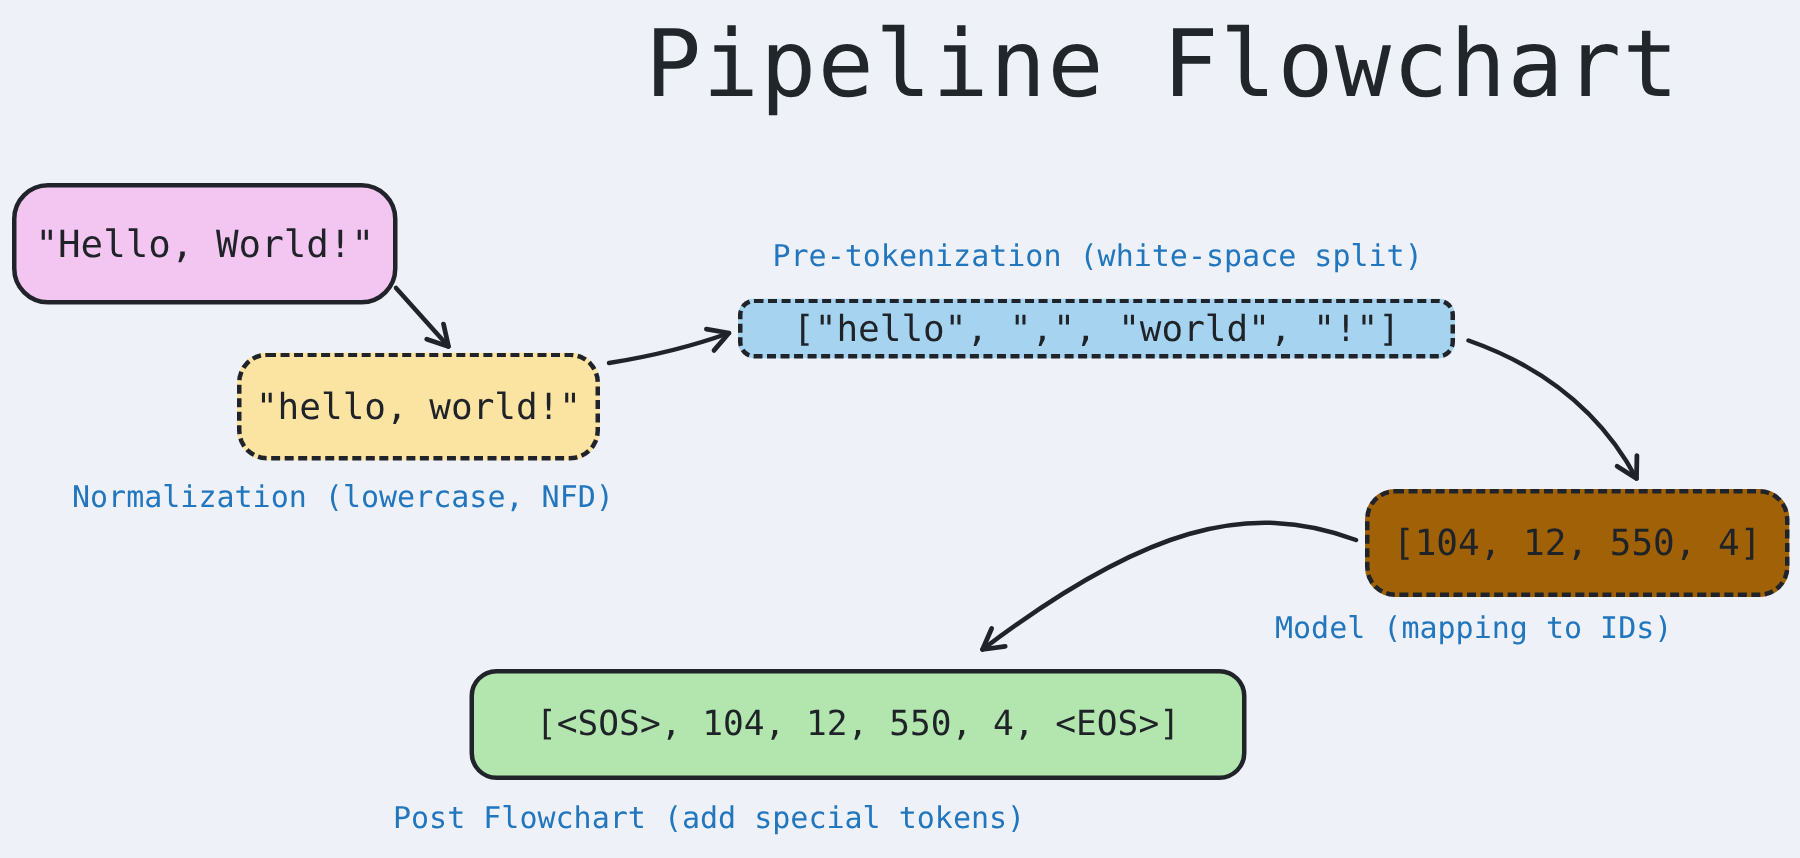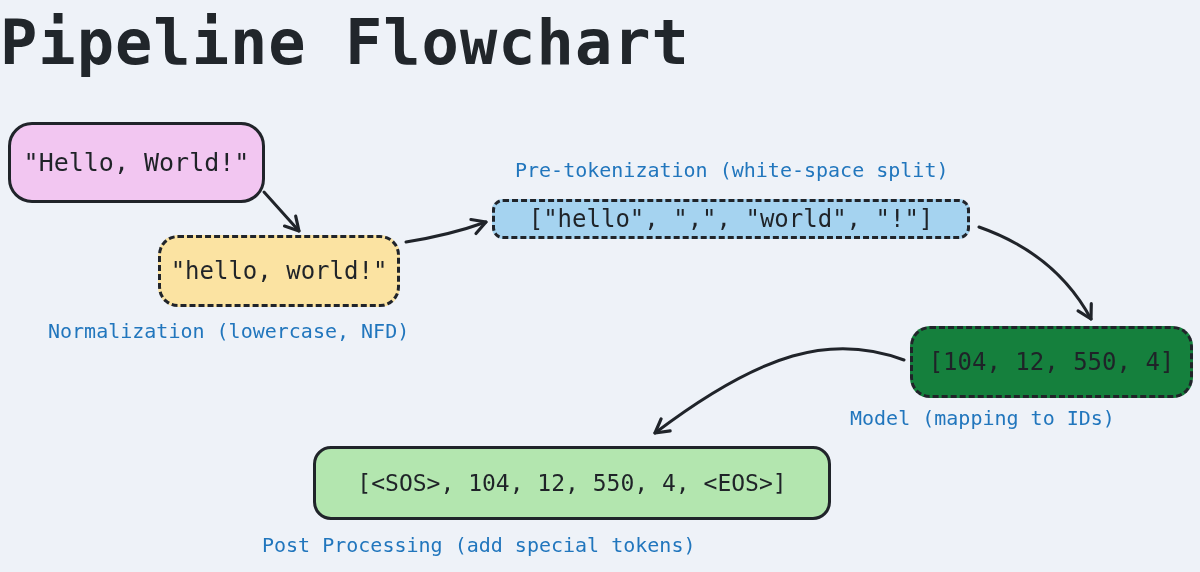--- a/index.html
+++ b/index.html
@@ -11,23 +11,23 @@
   .canvas {
     position: relative;
     width: 1200px;
     height: 572px;
   }
   .title {
     position: absolute;
     top: 6px;
     left: 0;
     width: 1120px;
-    text-align: left;
+    text-align: right;
     font-size: 62px;
-    font-weight: bold;
+    font-weight: normal;
     letter-spacing: 1px;
     color: #21262b;
     white-space: nowrap;
   }
   .node {
     position: absolute;
     display: flex;
     align-items: center;
     justify-content: center;
     color: #1f2328;
@@ -42,21 +42,21 @@
   .node-normalized {
     left: 158px; top: 235px; width: 242px; height: 72px;
     background: #fbe3a2; border-radius: 20px; font-size: 24px;
   }
   .node-pretokenized {
     left: 492px; top: 199px; width: 478px; height: 40px;
     background: #a5d3f0; border-radius: 11px; font-size: 24px;
   }
   .node-model {
     left: 910px; top: 326px; width: 283px; height: 72px;
-    background: #15803d; border-radius: 20px; font-size: 24px;
+    background: #a16207; border-radius: 20px; font-size: 24px;
   }
   .node-post {
     left: 313px; top: 446px; width: 518px; height: 74px;
     background: #b3e6af; border-radius: 18px; font-size: 23px;
   }
   .step-label {
     position: absolute;
     color: #2176bd;
     font-size: 20px;
     white-space: nowrap;
@@ -106,15 +106,15 @@
   <div class="node dashed node-model">[104, 12, 550, 4]</div>
 
   <div class="node node-post">[&lt;SOS&gt;, 104, 12, 550, 4, &lt;EOS&gt;]</div>
 
   <div class="step-label label-pretokenized">Pre-tokenization (white-space split)</div>
 
   <div class="step-label label-normalized">Normalization (lowercase, NFD)</div>
 
   <div class="step-label label-model">Model (mapping to IDs)</div>
 
-  <div class="step-label label-post">Post Processing (add special tokens)</div>
+  <div class="step-label label-post">Post Flowchart (add special tokens)</div>
 
 </div>
 
 </body></html>

